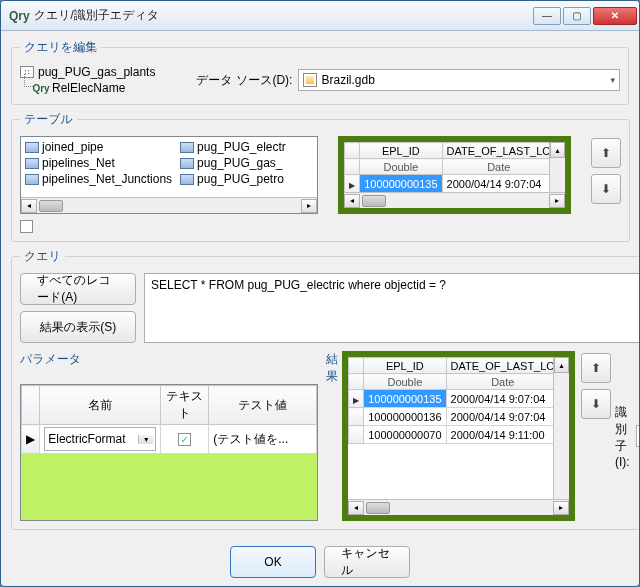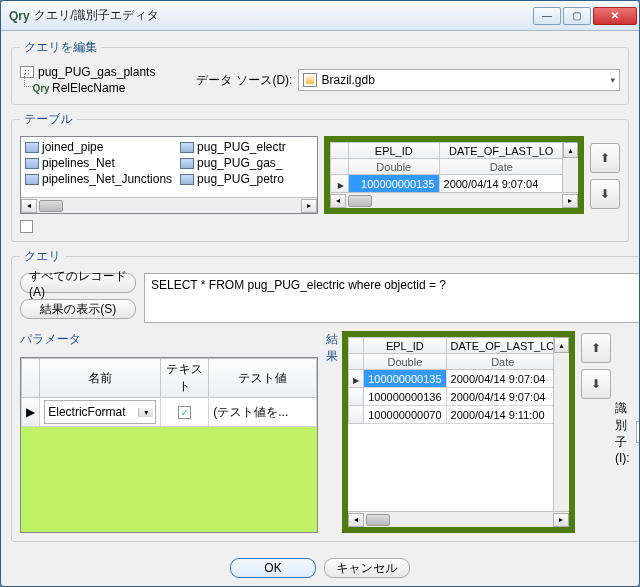--- a/index.html
+++ b/index.html
@@ -20,21 +20,21 @@
 .tree-item.child{margin-left:14px;position:relative}
 .tree-item.child::before{content:"";position:absolute;left:-10px;top:-6px;width:8px;height:12px;border-left:1px dotted #888;border-bottom:1px dotted #888}
 .ico{width:14px;height:12px;display:inline-flex;align-items:center;justify-content:center;font-size:10px}
 .ico-pug{border:1px solid #888;background:#fff;font-size:8px}
 .ico-qry{color:#2e5f3e;font-weight:700;font-size:10px}
 .ds-label{width:auto}
 .ds-combo{flex:1;height:22px;border:1px solid #abadb3;background:#fff;display:flex;align-items:center;padding:0 4px;position:relative}
 .ds-combo::after{content:"▾";position:absolute;right:4px;color:#555;font-size:9px}
 .ico-db{width:14px;height:14px;background:#fff;border:1px solid #888;margin-right:4px;position:relative}
 .ico-db::after{content:"";position:absolute;inset:2px;background:linear-gradient(#fec,#fb4)}
-.tables-row{display:flex;gap:6px;align-items:center}
+.tables-row{display:flex;gap:20px;align-items:flex-start}
 .tables-list{width:298px;height:78px;border:1px solid #828790;background:#fff;overflow:hidden;position:relative}
 .tl-cols{display:flex;height:60px}
 .tl-col{flex:1;padding:2px 0}
 .tl-item{display:flex;align-items:center;gap:3px;padding:1px 4px;white-space:nowrap}
 .tl-ico{width:14px;height:11px;background:linear-gradient(#cdf,#9bd);border:1px solid #579}
 .datagrid{flex:1;border:6px solid #4d7c0f;background:#fff;position:relative;overflow:hidden}
 .dg-table{width:100%;border-collapse:collapse}
 .dg-table th{background:linear-gradient(#fdfdfd,#eceef1);border:1px solid #c8c8c8;font-weight:400;padding:0 4px;height:16px;text-align:center;font-size:11px}
 .dg-table th.sub{height:14px;color:#555}
 .dg-table td{border:1px solid #d4d4d4;padding:2px 4px;height:18px;text-align:right;font-size:11px;white-space:nowrap}
@@ -46,25 +46,25 @@
 .hscroll .arrow{width:16px;height:14px;background:linear-gradient(#fdfdfd,#e0e0e0);border:1px solid #b0b0b0;display:flex;align-items:center;justify-content:center;font-size:8px}
 .hscroll .thumb{width:24px;height:12px;background:linear-gradient(#ddd,#bbb);border:1px solid #999;margin-left:2px;border-radius:2px}
 .vscroll{position:absolute;top:0;right:0;bottom:16px;width:16px;background:#efefef;border-left:1px solid #c0c0c0}
 .vscroll .arrow{height:16px;background:linear-gradient(#fdfdfd,#e0e0e0);border:1px solid #b0b0b0;display:flex;align-items:center;justify-content:center;font-size:8px}
 .sidebtns{width:30px;display:flex;flex-direction:column;gap:6px;justify-content:flex-start;padding-top:2px}
 .sqbtn{width:30px;height:30px;border:1px solid #acacac;background:linear-gradient(#fdfdfd,#e8e8e8);border-radius:3px;display:flex;align-items:center;justify-content:center;font-size:12px;color:#444}
 .chkrow{display:flex;align-items:center;gap:4px;margin-top:6px}
 .chkbox{width:13px;height:13px;border:1px solid #8e8f8f;background:#fff}
 .query-row{display:flex;gap:8px;align-items:stretch}
 .query-btns{display:flex;flex-direction:column;gap:6px;width:116px}
-.btn{height:20px;border:1px solid #acacac;background:linear-gradient(#fdfdfd,#e8e8e8);border-radius:9px;display:flex;align-items:center;justify-content:center;padding:0 8px}
+.btn{height:32px;border:1px solid #acacac;background:linear-gradient(#fdfdfd,#e8e8e8);border-radius:4px;display:flex;align-items:center;justify-content:center;padding:0 16px}
 .sqltext{flex:1;border:1px solid #abadb3;background:#fff;padding:4px 6px;position:relative;min-height:50px}
 .sqltext .varrow{position:absolute;right:2px;top:2px;width:14px;height:14px;font-size:9px;color:#666;text-align:center}
 .bottom-row{display:flex;gap:8px;flex:1;min-height:0}
-.params-wrap{width:298px;display:flex;flex-direction:column;gap:9px}
+.params-wrap{width:298px;display:flex;flex-direction:column;gap:16px}
 .results-wrap{flex:1;display:flex;flex-direction:row;gap:4px}
 .section-label{color:#1a4e8a}
 .params-grid{flex:1;border:1px solid #828790;background:#bef264;position:relative;overflow:hidden}
 .pg-table{width:100%;border-collapse:collapse;background:#fff}
 .pg-table th{background:linear-gradient(#fdfdfd,#eceef1);border:1px solid #c8c8c8;font-weight:400;padding:2px 4px;height:20px;text-align:center}
 .pg-table td{border:1px solid #d4d4d4;padding:2px 4px;height:22px;background:#fff}
 .pg-combo{width:100%;height:24px;border:1px solid #abadb3;background:#fff;display:flex;align-items:center;padding:0 3px;position:relative;font-size:11px}
 .pg-combo::after{content:"▾";position:absolute;right:2px;width:14px;text-align:center;background:linear-gradient(#f4f4f4,#ddd);border-left:1px solid #bbb;font-size:8px}
 .pg-chk{width:13px;height:13px;border:1px solid #8e8f8f;background:#fff;margin:auto;display:flex;align-items:center;justify-content:center;font-size:10px;color:#2c6}
 .results-area{flex:1;display:flex;gap:6px;min-height:0}

